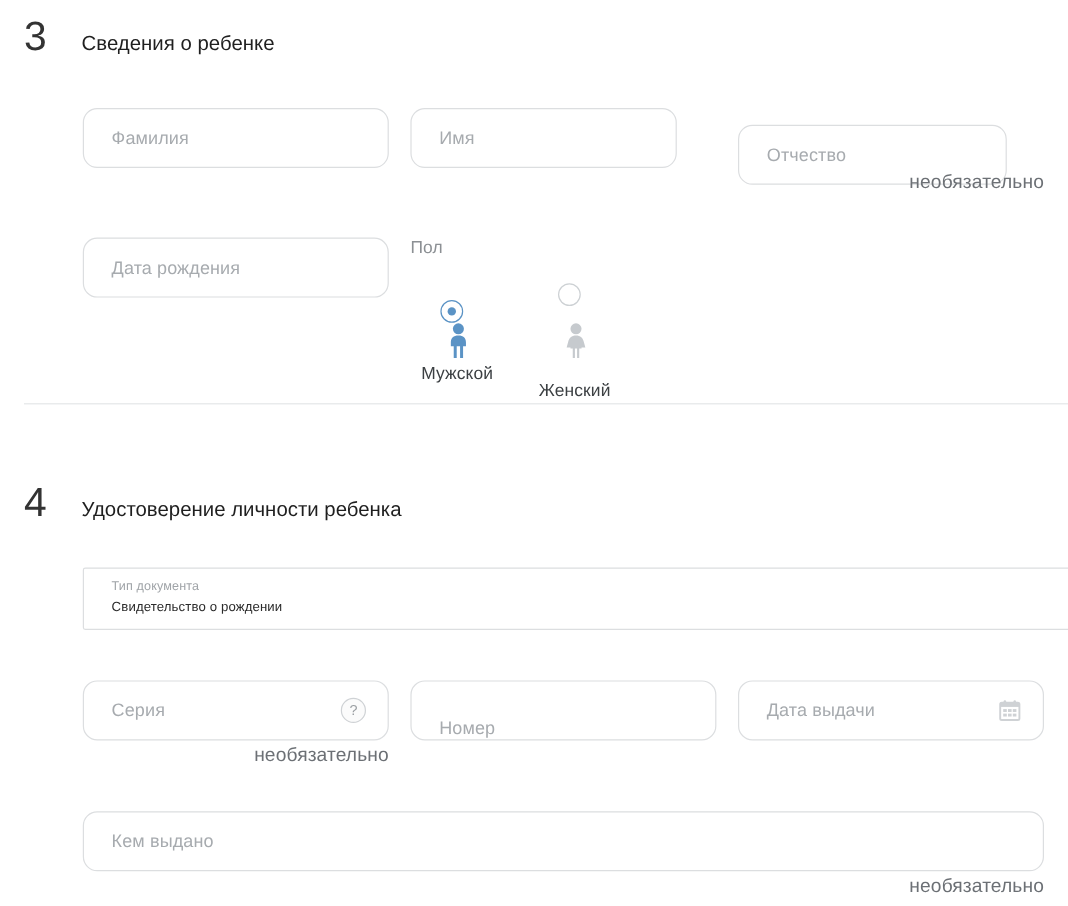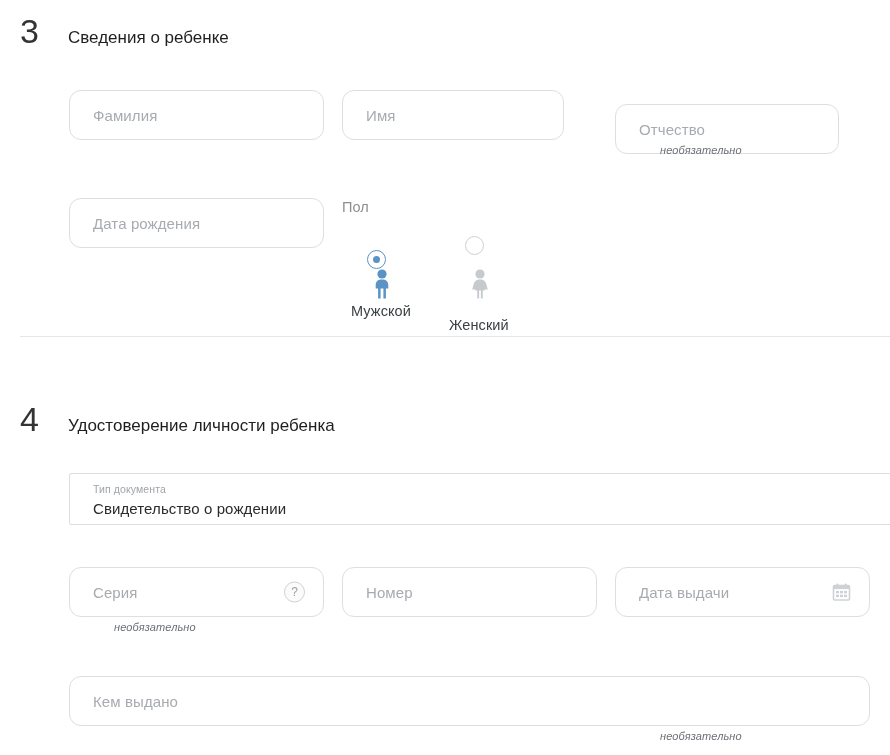--- a/index.html
+++ b/index.html
@@ -69,24 +69,24 @@
     font-size: 15px;
     color: #a7abaf;
     padding-left: 23px;
     letter-spacing: 0.1px;
     pointer-events: none;
     user-select: none;
   }
 
   .hint {
     position: absolute;
-    font-size: 11px;
+    font-size: 16px;
     color: #6c7075;
-    letter-spacing: 0.1px;
-    font-style: italic;
+    text-align: right;
+    letter-spacing: 0.1px;
   }
 
   
   .select-field {
     position: absolute;
     box-sizing: border-box;
     border: 1px solid #dcdee0;
     background: #ffffff;
     border-radius: 2px;
   }
@@ -95,21 +95,21 @@
     left: 23px;
     top: 9px;
     font-size: 10.5px;
     color: #a0a4a8;
     letter-spacing: 0.1px;
   }
   .select-value {
     position: absolute;
     left: 23px;
     top: 26px;
-    font-size: 15px;
+    font-size: 11px;
     color: #2b2b2b;
     letter-spacing: 0.1px;
   }
   .chevron {
     position: absolute;
     right: 22px;
     top: 50%;
     transform: translateY(-50%);
     width: 26px;
     height: 16px;
@@ -267,21 +267,21 @@
       </svg>
     </span>
   </div>
 
   <div class="field" style="left:69px; top:567px; width:255px; height:50px;">
     <span class="ph">Серия</span>
     <span class="help-icon">?</span>
   </div>
   <div class="hint" style="left:114px; top:621px; width:210px;">необязательно</div>
 
-  <div class="field" style="left:342px; top:567px; width:255px; height:50px;">
+  <div class="field" style="left:342px; top:567px; width:255px; height:50px;align-items:flex-end;">
     <span class="ph">Номер</span>
   </div>
 
   <div class="field" style="left:615px; top:567px; width:255px; height:50px;">
     <span class="ph">Дата выдачи</span>
     <span class="cal-icon">
       <svg width="19" height="19" viewBox="0 0 19 19" xmlns="http://www.w3.org/2000/svg">
         <rect x="1.5" y="3" width="16" height="14.5" rx="1.3" fill="none" stroke="#cfd2d5" stroke-width="1.6"></rect>
         <rect x="1.5" y="3" width="16" height="3.6" fill="#cfd2d5"></rect>
         <rect x="4.4" y="1" width="2" height="3.6" rx="0.9" fill="#cfd2d5"></rect>

